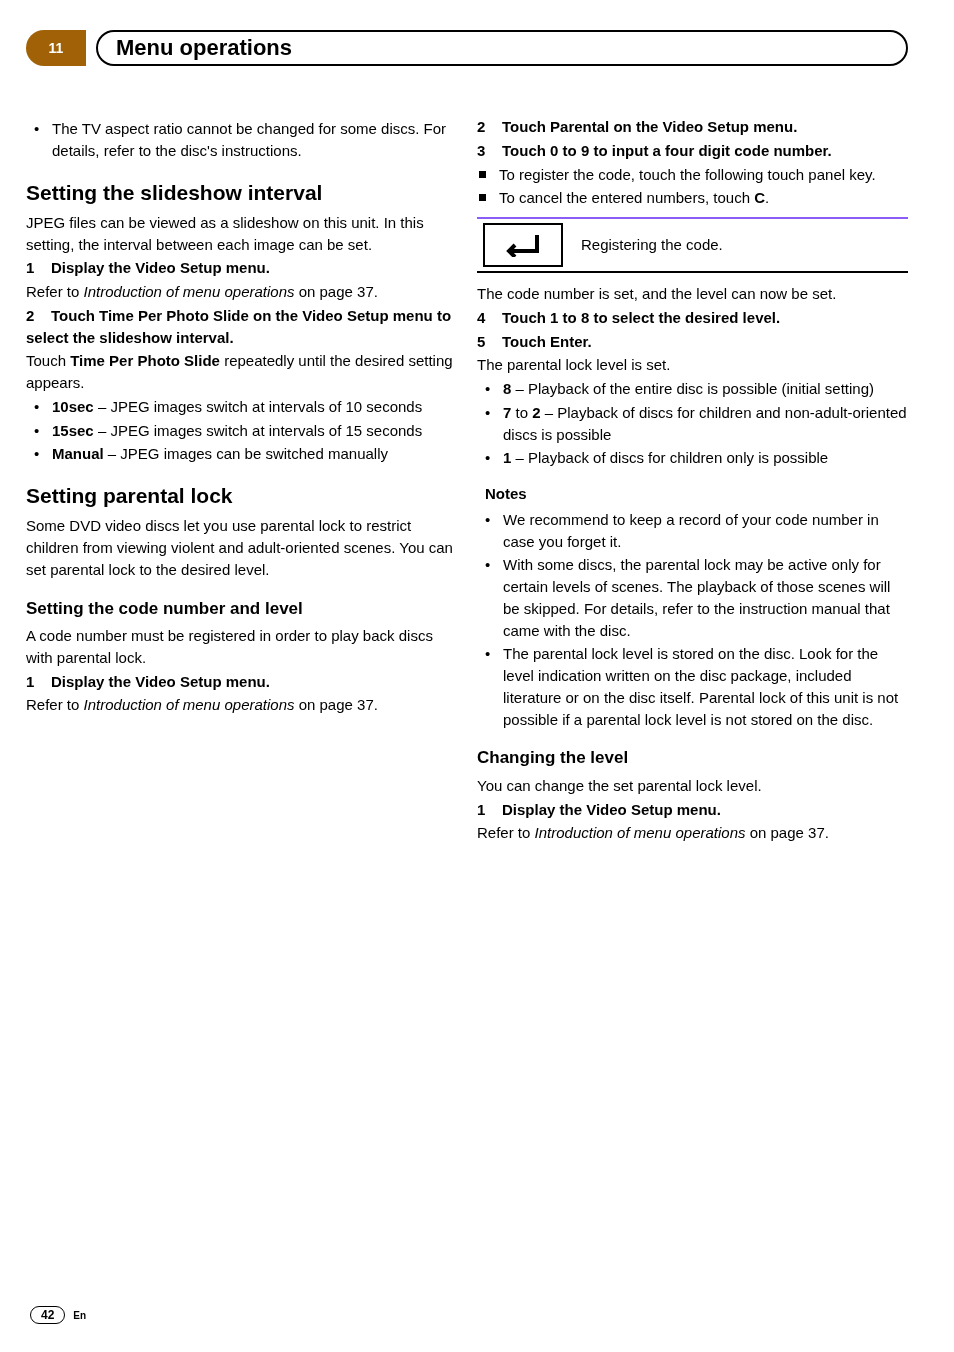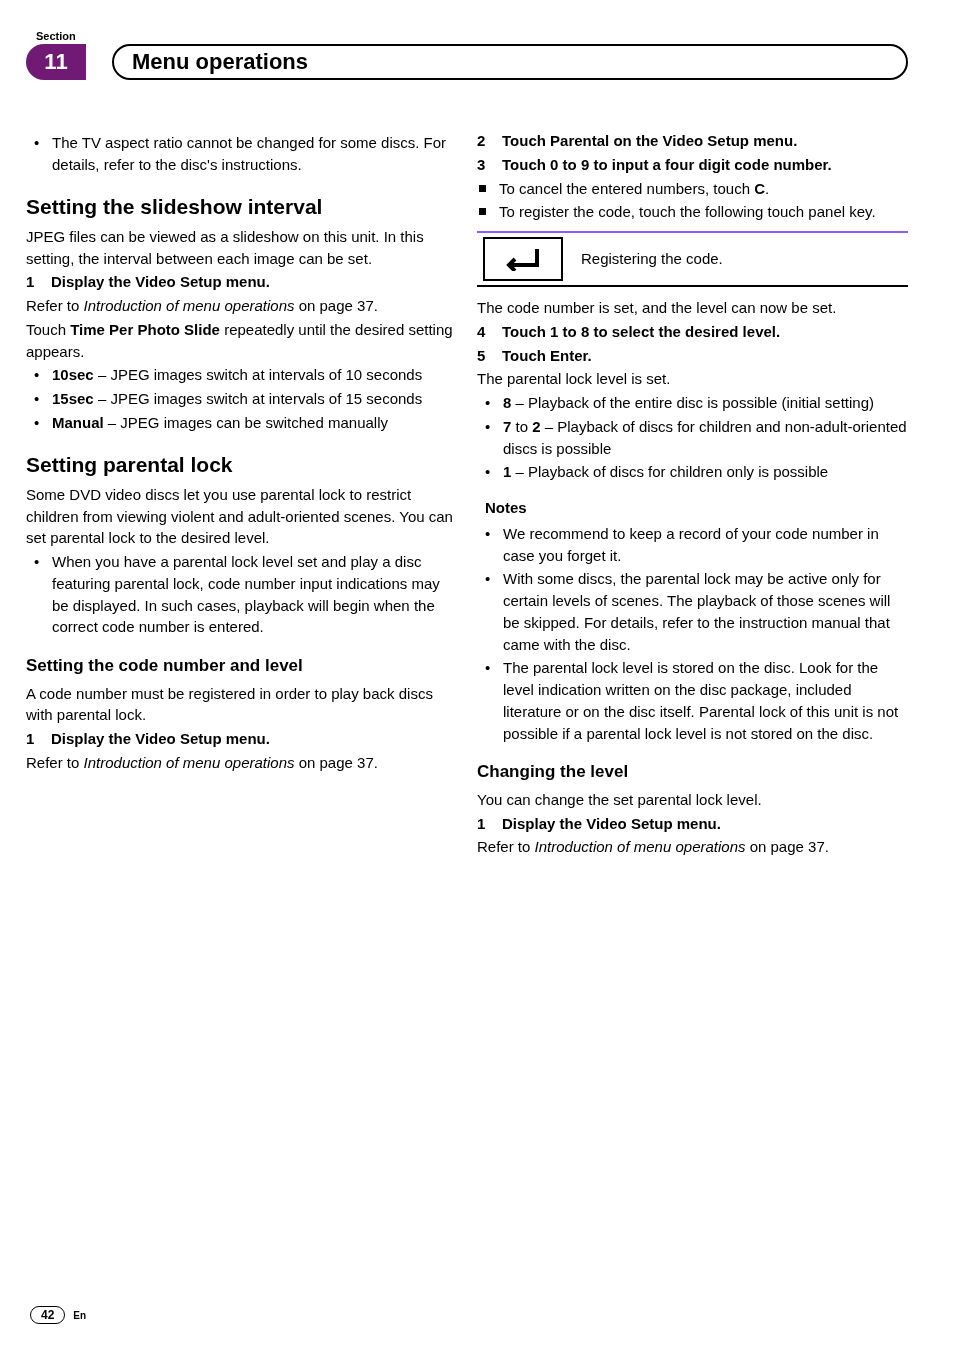--- a/index.html
+++ b/index.html
@@ -24,29 +24,29 @@
   }
   .header-bar {
     display: flex;
     align-items: center;
     position: relative;
     margin-bottom: 50px;
   }
   .chapter-badge {
     width: 60px;
     height: 36px;
-    background: #701a75;
+    background: #a16207;
     color: #fff;
     border-radius: 18px 0 0 18px;
     display: flex;
     align-items: center;
     justify-content: center;
-    font-size: 22px;
-    font-weight: 900;
-    margin-right: 26px;
+    font-size: 14px;
+    font-weight: 900;
+    margin-right: 10px;
     flex-shrink: 0;
   }
   .chapter-title-wrap {
     flex: 1;
     border: 2px solid #000;
     border-radius: 18px;
     height: 36px;
     display: flex;
     align-items: center;
     padding-left: 18px;
@@ -171,21 +171,20 @@
     left: 30px;
     display: flex;
     align-items: center;
   }
 </style>
 </head>
 <body>
 
 <div class="page">
 
-  <div class="section-label">Section</div>
 
   <div class="header-bar">
     <div class="chapter-badge">11</div>
     <div class="chapter-title-wrap">
       <span class="chapter-title">Menu operations</span>
     </div>
   </div>
 
   <div class="columns">
 
@@ -199,35 +198,36 @@
       <p class="p">JPEG files can be viewed as a slideshow on this unit. In this setting, the interval between each image can be set.</p>
 
       <div class="step">
         <span class="step-label">1</span>&nbsp;&nbsp;&nbsp;
         <span class="step-label">Display the Video Setup menu.</span>
       </div>
       <p class="p">
         <span>Refer to </span><span class="italic">Introduction of menu operations</span><span> on page 37.</span>
       </p>
 
+      <div class="step">
+        <span class="step-label">2</span>&nbsp;&nbsp;&nbsp;
+        <span class="step-label">Touch Time Per Photo Slide on the Video Setup menu to select the slideshow interval.</span>
+      </div>
       <p class="p">
         <span>Touch </span><span class="bold">Time Per Photo Slide</span><span> repeatedly until the desired setting appears.</span>
       </p>
 
       <ul class="bullets bullets-inner">
         <li><span class="bold">10sec</span><span> – JPEG images switch at intervals of 10 seconds</span></li>
         <li><span class="bold">15sec</span><span> – JPEG images switch at intervals of 15 seconds</span></li>
         <li><span class="bold">Manual</span><span> – JPEG images can be switched manually</span></li>
       </ul>
 
       <div class="h1">Setting parental lock</div>
       <p class="p">Some DVD video discs let you use parental lock to restrict children from viewing violent and adult-oriented scenes. You can set parental lock to the desired level.</p>
-      <ul class="bullets">
-        <li>When you have a parental lock level set and play a disc featuring parental lock, code number input indications may be displayed. In such cases, playback will begin when the correct code number is entered.</li>
-      </ul>
 
       <div class="h2">Setting the code number and level</div>
       <p class="p">A code number must be registered in order to play back discs with parental lock.</p>
 
       <div class="step">
         <span class="step-label">1</span>&nbsp;&nbsp;&nbsp;
         <span class="step-label">Display the Video Setup menu.</span>
       </div>
       <p class="p">
         <span>Refer to </span><span class="italic">Introduction of menu operations</span><span> on page 37.</span>
@@ -240,24 +240,24 @@
       <div class="step" style="margin-top:0">
         <span class="step-label">2</span>&nbsp;&nbsp;&nbsp;
         <span class="step-label">Touch Parental on the Video Setup menu.</span>
       </div>
 
       <div class="step">
         <span class="step-label">3</span>&nbsp;&nbsp;&nbsp;
         <span class="step-label">Touch 0 to 9 to input a four digit code number.</span>
       </div>
       <ul class="square">
+        <li>To register the code, touch the following touch panel key.</li>
         <li>
           <span>To cancel the entered numbers, touch </span><span class="bold">C</span><span>.</span>
         </li>
-        <li>To register the code, touch the following touch panel key.</li>
       </ul>
 
       <div class="key-row">
         <div class="key-cell">
           <div class="key-box">
             <svg width="44" height="24" viewBox="0 0 44 24">
               <path d="M 36 2 L 36 18 L 8 18 M 14 12 L 8 18 L 14 24" stroke="#000" stroke-width="4" fill="none"></path>
             </svg>
           </div>
         </div>

